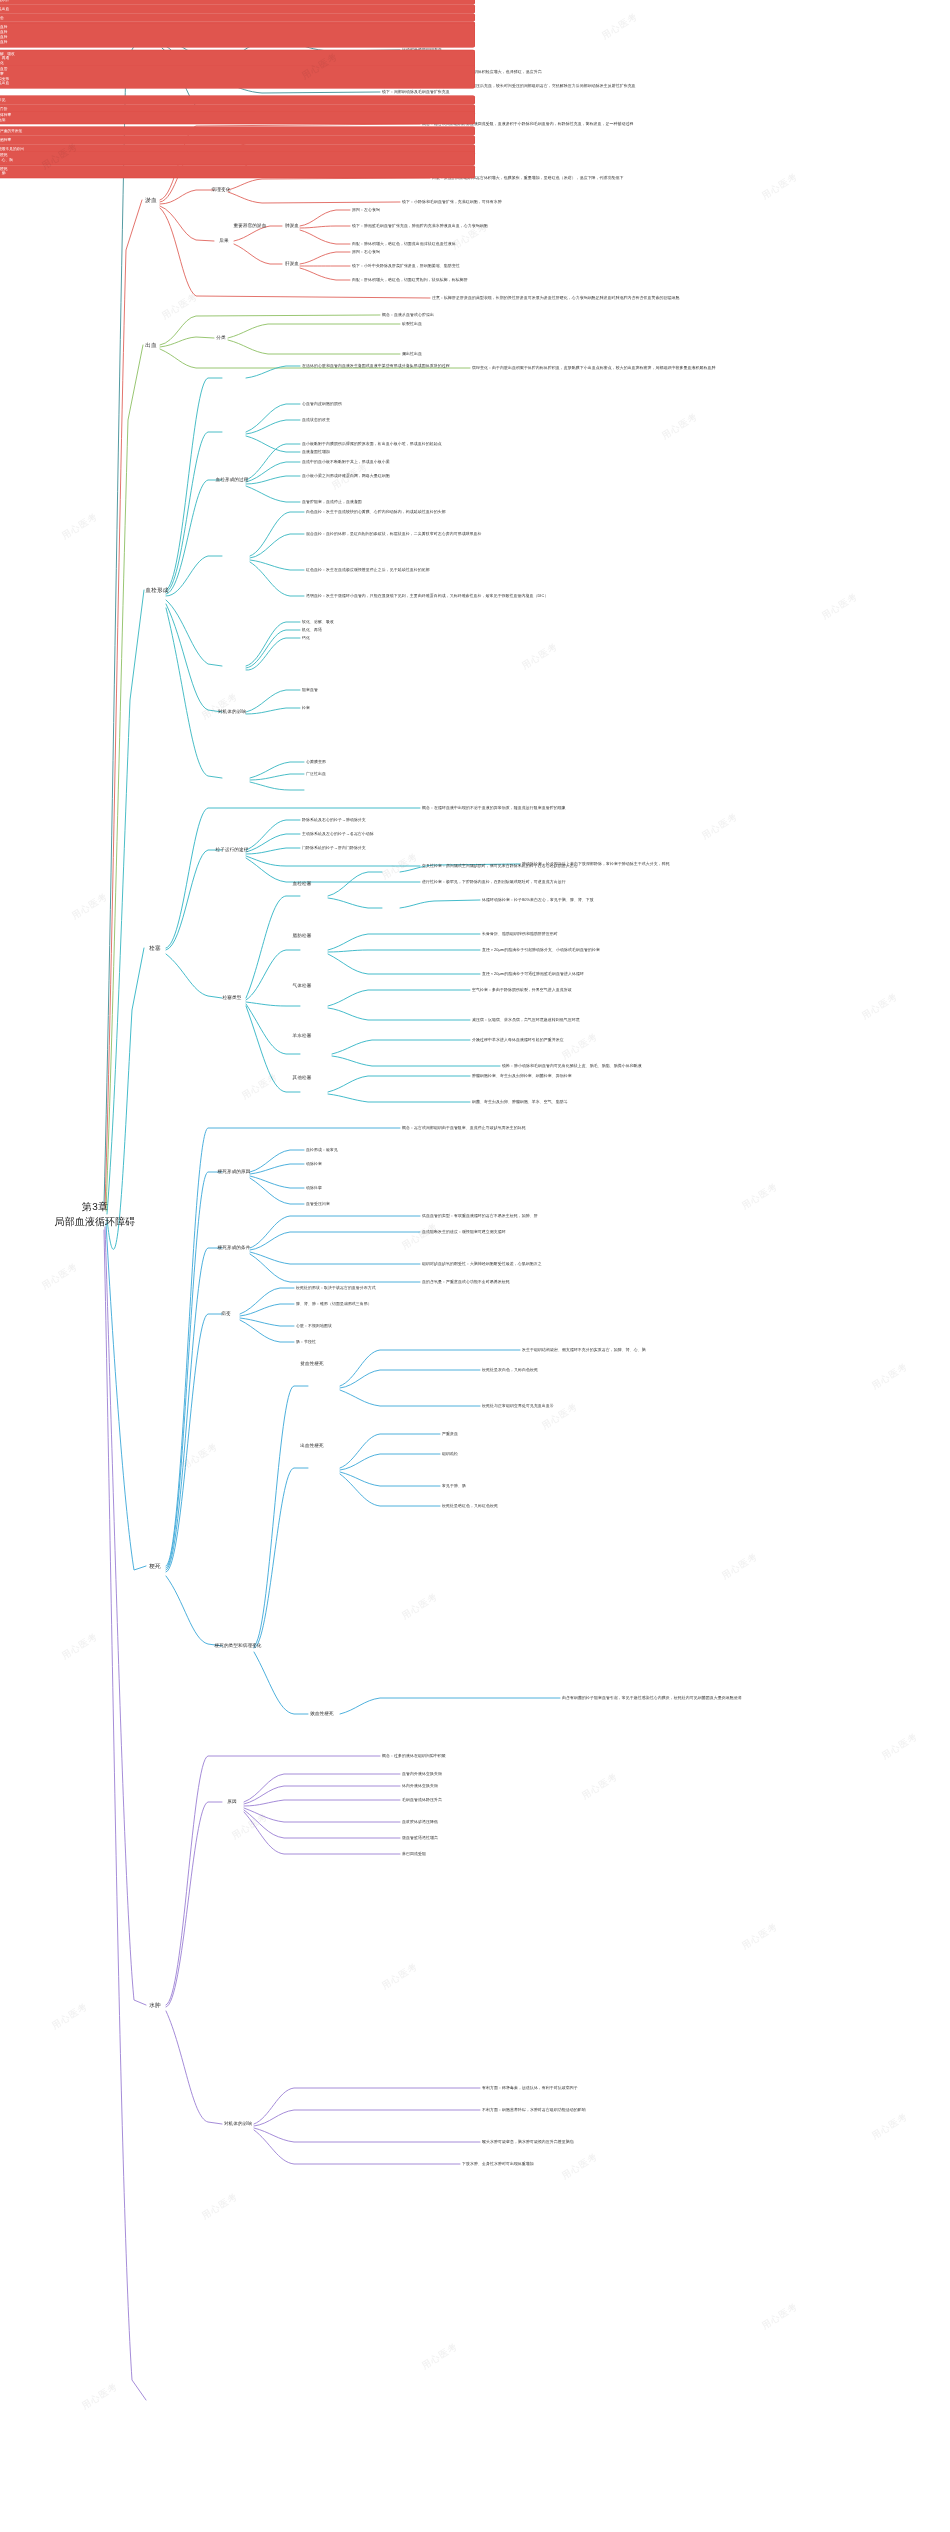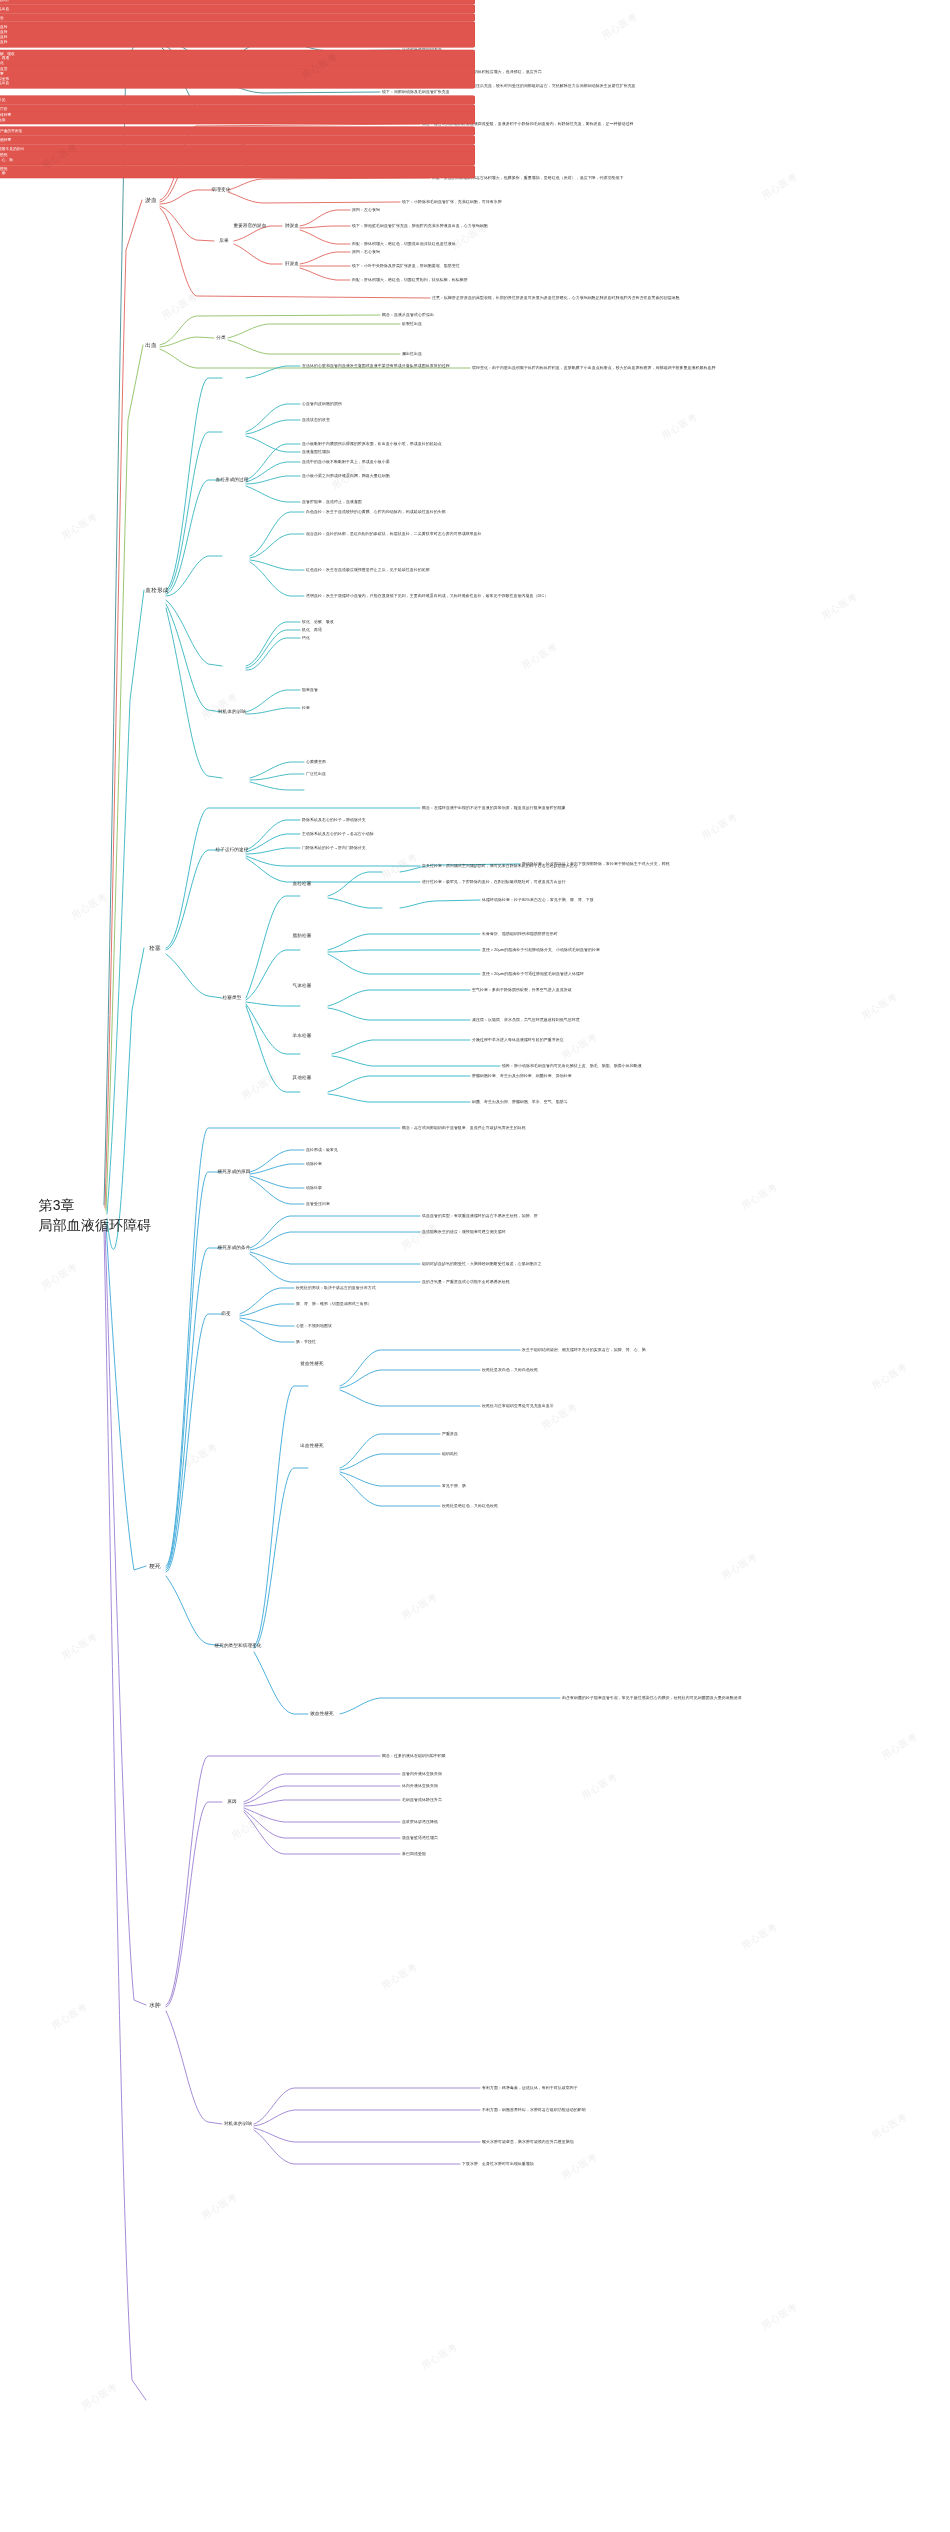--- a/index.html
+++ b/index.html
@@ -19,25 +19,27 @@
     transform: translateY(-50%);
     white-space: nowrap;
     font-size: 4.1px;
     line-height: 1.25;
     color:#2b2b2b;
     letter-spacing:.1px;
   }
 
   
   .root {
-    font-size: 14px;
+    font-size: 10px;
     color:#1d1d1d;
+    text-align:center;
     line-height:1.45;
     white-space: pre-line;
     transform: translate(-50%,-50%);
+    font-family: Liberation Mono, monospace;
   }
 
   
   .lvl1 {
     font-size: 5.6px;
     color:#1f1f1f;
     transform: translate(-50%,-50%);
     text-align:center;
   }
 

